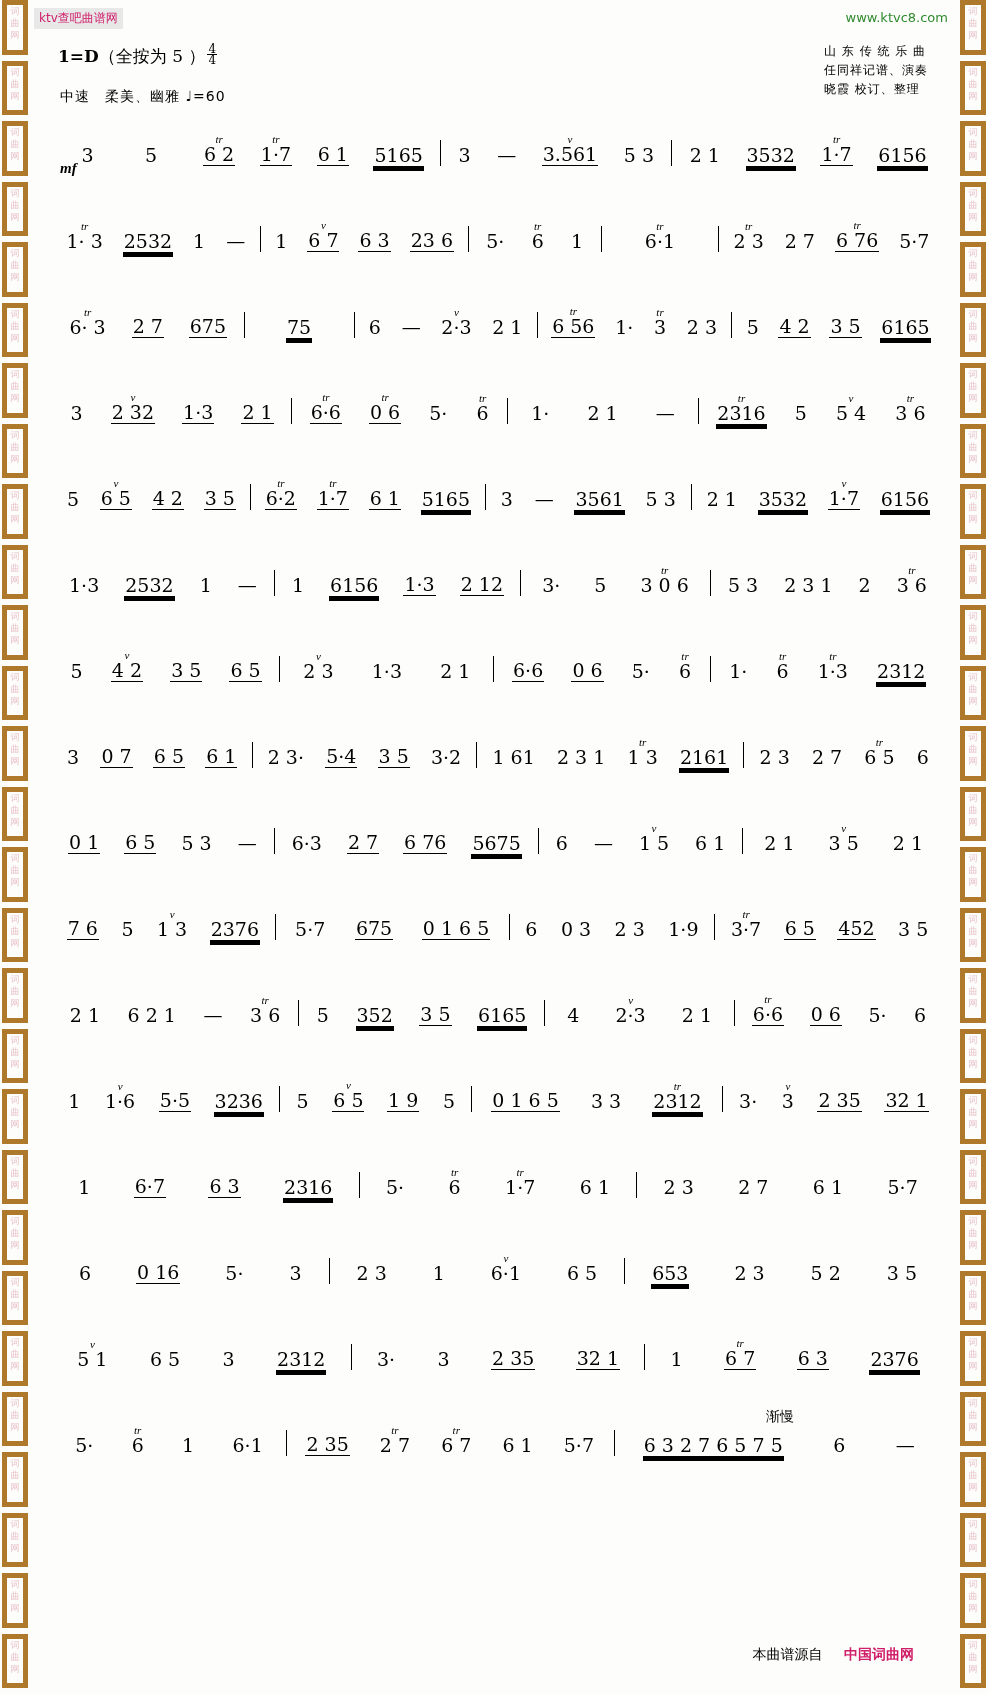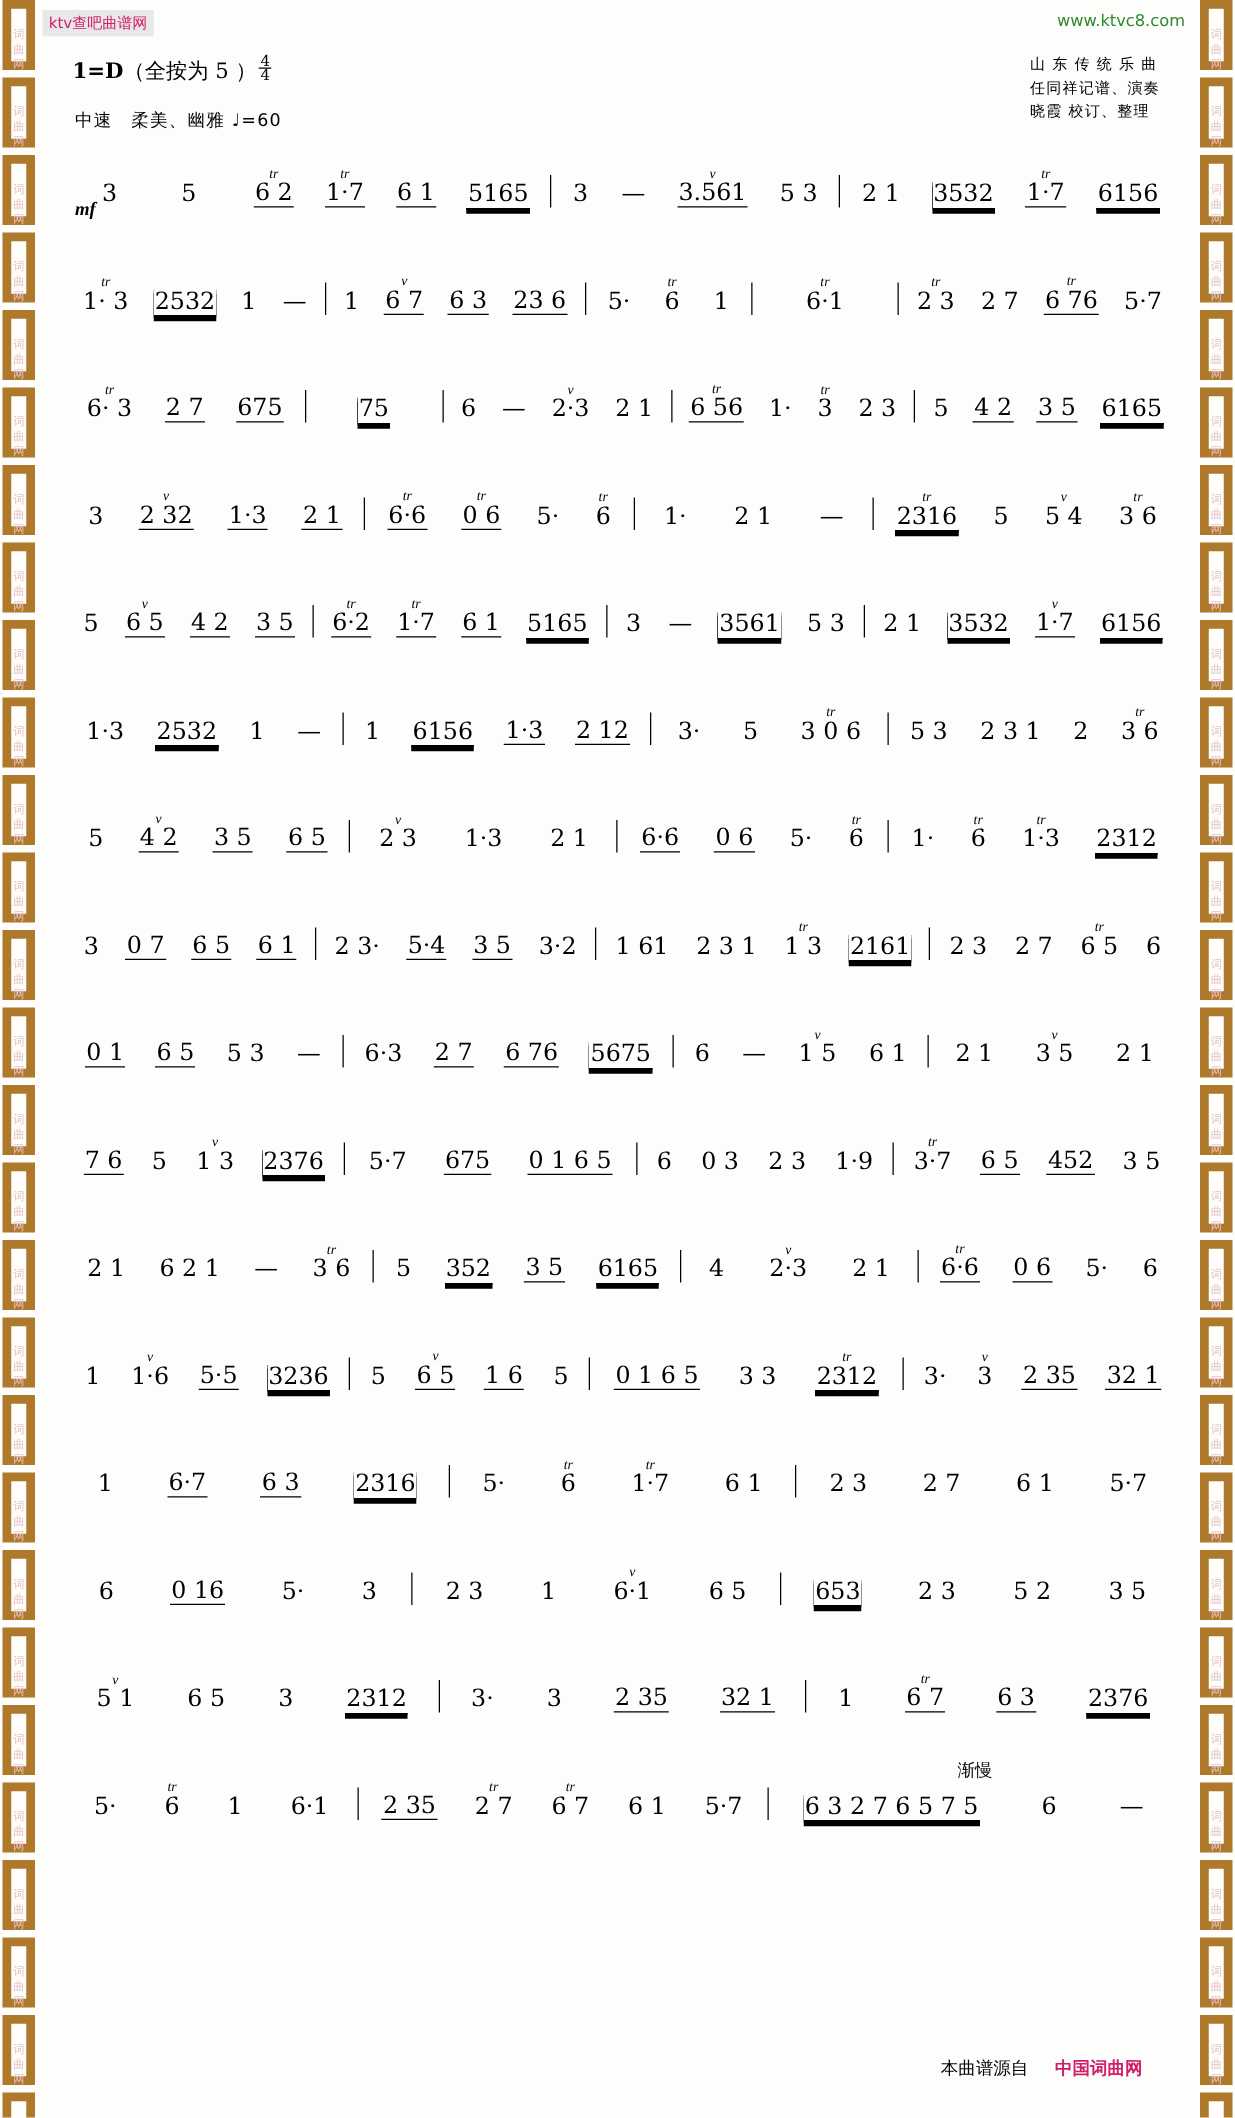--- a/index.html
+++ b/index.html
@@ -24,23 +24,23 @@
   .wm-col.left{left:0;}
   .wm-col.right{right:0;}
   .wm-cell{
     width:26px;height:56px;
     margin:0 0 6px 0;
     color:#e3b7bf;
     font-size:9px;line-height:12px;
     text-align:center;
     letter-spacing:0;
     font-family:"DejaVu Sans", sans-serif;
-    border:7px solid #a16207;
+    border:5px solid #a16207;
     box-sizing:border-box;
-    padding-top:15px;
+    padding-top:0;
     opacity:.85;
   }
   .content{
     position:absolute;left:34px;right:34px;top:0;bottom:0;
   }
   .topbar{
     position:absolute;top:6px;left:0;right:0;height:22px;
   }
   .site-left{
     position:absolute;left:0;top:2px;
@@ -557,21 +557,21 @@
           <div class="measures">
             <div class="measure">
               <span class="note">1</span>
               <span class="note">1·6<span class="orn">v</span></span>
               <span class="note u1">5·5</span>
               <span class="note u2">3236</span>
             </div>
             <div class="measure">
               <span class="note">5</span>
               <span class="note u1">6 5<span class="orn">v</span></span>
-              <span class="note u1">1 6</span>
+              <span class="note u1">1 9</span>
               <span class="note">5</span>
             </div>
             <div class="measure">
               <span class="note u1">0 1 6 5</span>
               <span class="note">3 3</span>
               <span class="note u2">2312<span class="orn">tr</span></span>
             </div>
             <div class="measure nobar">
               <span class="note">3·</span>
               <span class="note">3<span class="orn">v</span></span>

